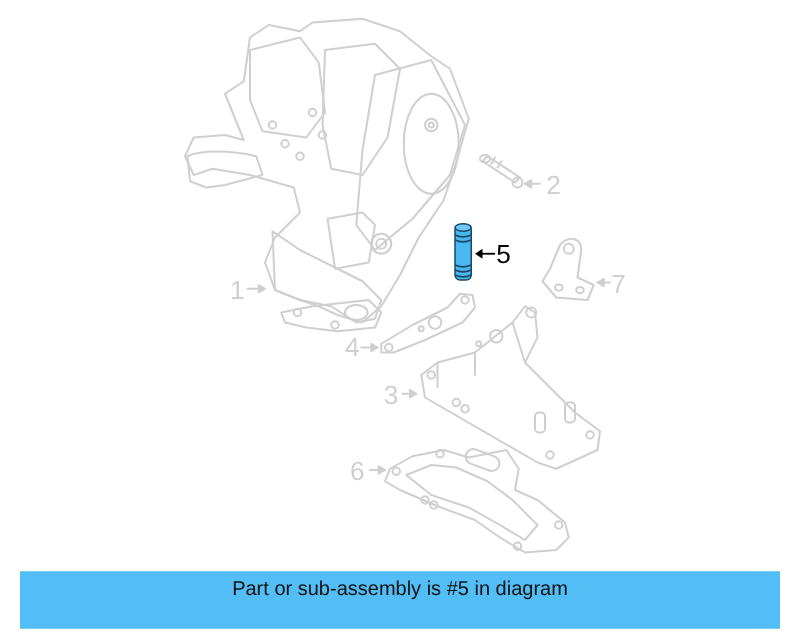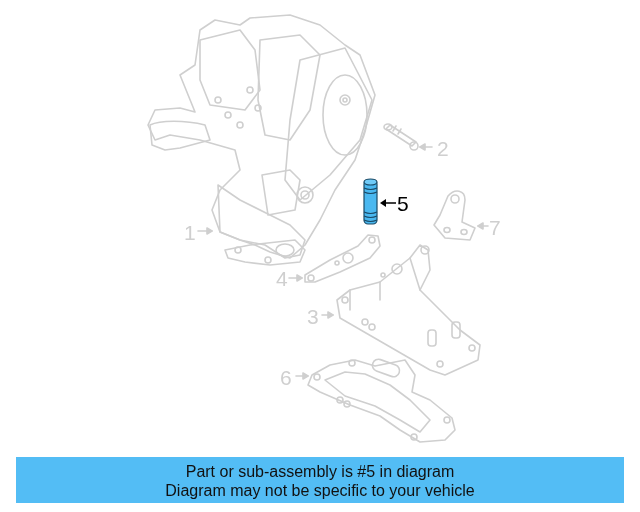--- a/index.html
+++ b/index.html
@@ -118,14 +118,13 @@
   <span class="lbl" style="left:437px;top:138px;">2</span>
   <span class="lbl" style="left:307px;top:306px;">3</span>
   <span class="lbl" style="left:276px;top:268px;">4</span>
   <span class="lbl active" style="left:397px;top:193px;">5</span>
   <span class="lbl" style="left:280px;top:367px;">6</span>
   <span class="lbl" style="left:489px;top:217px;">7</span>
 </div>
 
 <div id="banner">
   <div>Part or sub-assembly is #5 in diagram</div>
-  <div>Diagram may not be specific to your vehicle</div>
 </div>
 
 </body></html>

